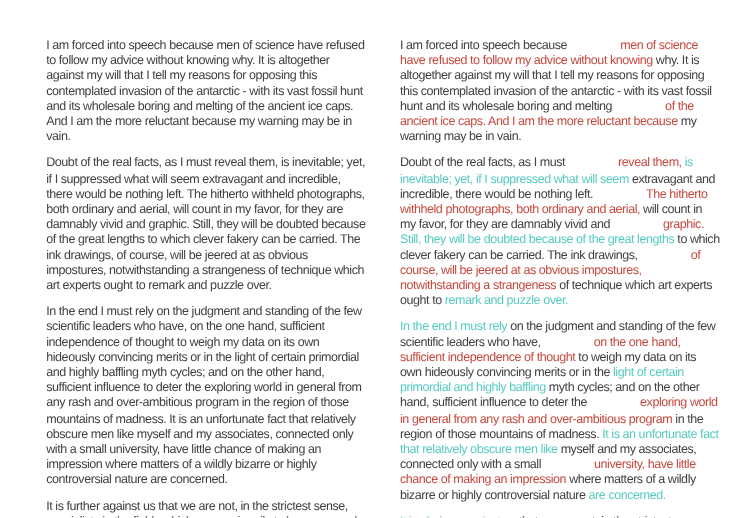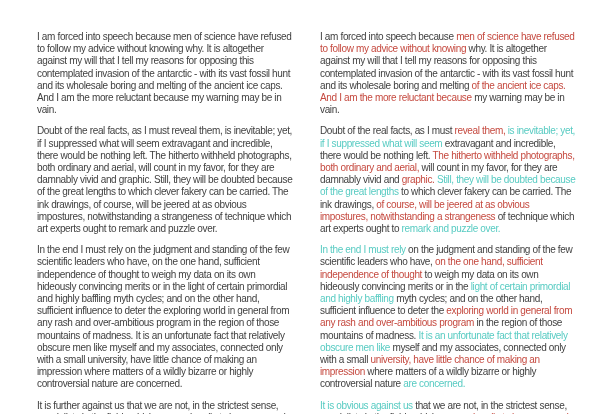--- a/index.html
+++ b/index.html
@@ -26,21 +26,21 @@
     flex:0 0 256px;
     font-size:10px;
     line-height:12.2px;
     letter-spacing:-0.35px;
     color:var(--text);
   }
   .para{
     margin:0 0 9px 0;
   }
   .seg-default{color:var(--text);text-align:center;}
-  .seg-red{color:var(--red);}
+  .seg-red{color:var(--red);margin-left:40px;}
   .seg-teal{color:var(--teal);}
 </style>
 </head>
 <body>
 
 <div class="page">
 
   <div class="col" id="left-col">
     <p class="para">I am forced into speech because men of science have refused to follow my advice without knowing why. It is altogether against my will that I tell my reasons for opposing this contemplated invasion of the antarctic - with its vast fossil hunt and its wholesale boring and melting of the ancient ice caps. And I am the more reluctant because my warning may be in vain.</p>
     <p class="para">Doubt of the real facts, as I must reveal them, is inevitable; yet, if I suppressed what will seem extravagant and incredible, there would be nothing left. The hitherto withheld photographs, both ordinary and aerial, will count in my favor, for they are damnably vivid and graphic. Still, they will be doubted because of the great lengths to which clever fakery can be carried. The ink drawings, of course, will be jeered at as obvious impostures, notwithstanding a strangeness of technique which art experts ought to remark and puzzle over.</p>

